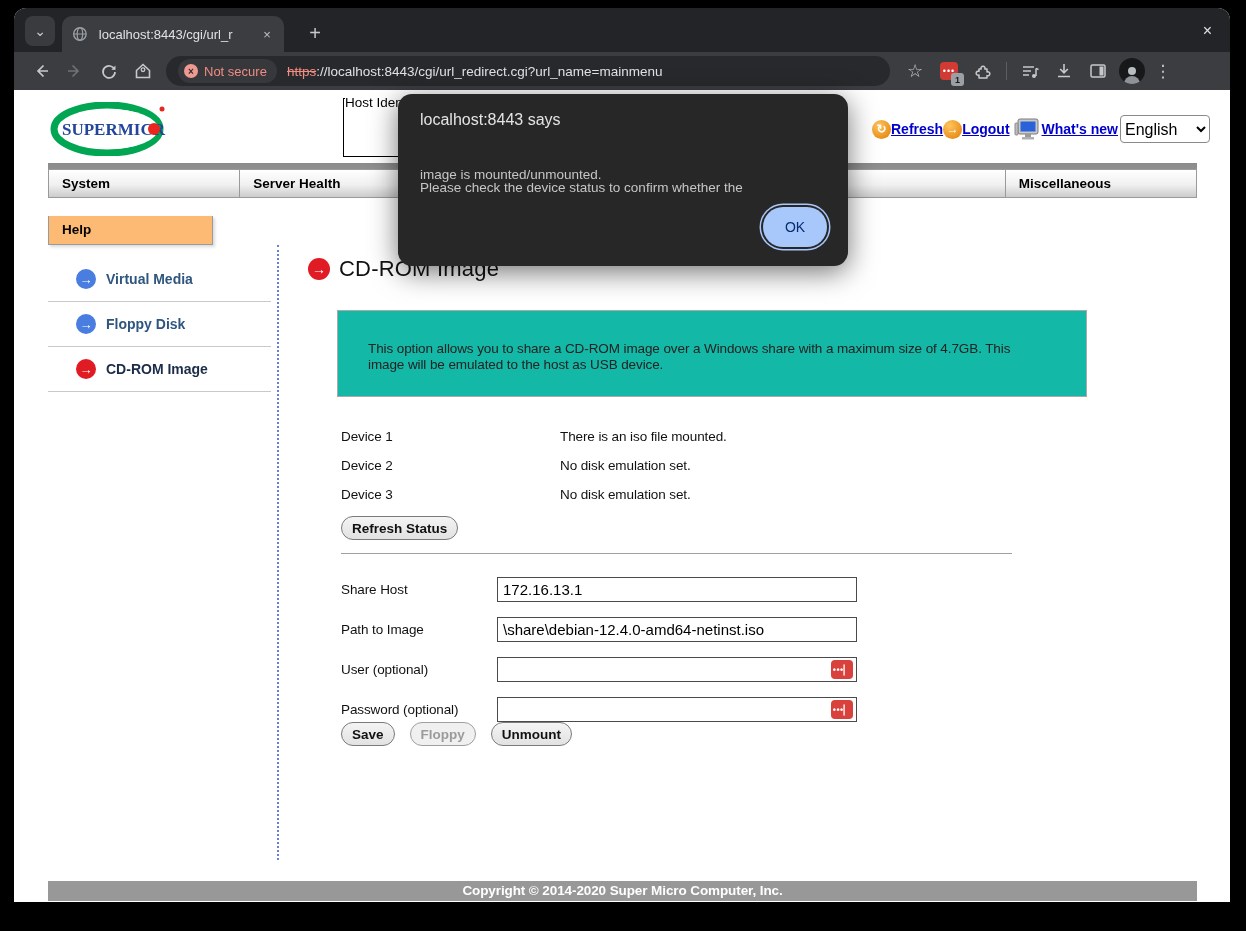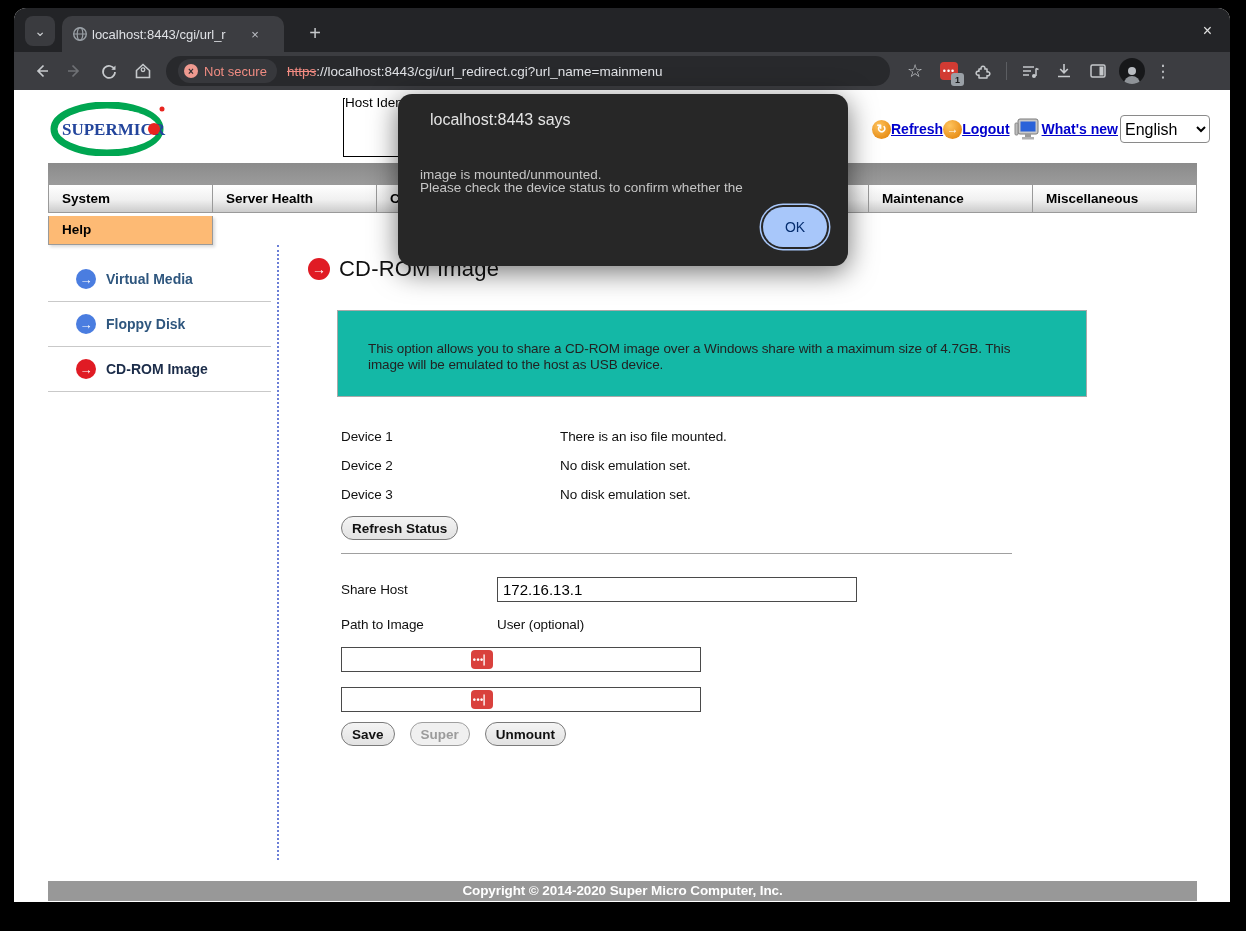--- a/index.html
+++ b/index.html
@@ -8,21 +8,21 @@
 
   
   .bwindow { position:absolute; left:14px; top:8px; width:1216px; height:894px;
              background:#fff; border-radius:12px 12px 0 0; overflow:hidden; }
 
   
   .tabstrip { position:absolute; left:0; top:0; width:100%; height:44px; background:#232427; }
   .tabsearch { position:absolute; left:11px; top:8px; width:30px; height:30px; border-radius:8px;
                background:#3a3b3f; color:#c8cbce; font-size:14px; display:flex; align-items:center; justify-content:center; }
   .tab { position:absolute; left:48px; top:8px; width:222px; height:36px; background:#3c3d41;
-         border-radius:10px 10px 0 0; display:flex; align-items:center; padding:0 8px 0 10px; gap:4px; }
+         border-radius:10px 10px 0 0; display:flex; align-items:center; padding:0 8px 0 10px; gap:11px; }
   .tab-title { color:#dfe1e5; font-size:13px; white-space:nowrap; overflow:hidden; width:150px; }
   .tab-close { color:#bec1c6; font-size:13px; width:18px; height:18px; display:flex; align-items:center; justify-content:center; border-radius:50%; }
   .newtab { position:absolute; left:288px; top:12px; color:#c6c9cc; font-size:20px; width:26px; height:26px;
             display:flex; align-items:center; justify-content:center; }
   .winclose { position:absolute; right:18px; top:14px; color:#e2e2e2; font-size:16px; }
 
   
   .toolbar { position:absolute; left:0; top:44px; width:100%; height:38px; background:#3c3d41;
              display:flex; align-items:center; }
   .tbi { width:34px; height:30px; display:flex; align-items:center; justify-content:center; flex:none; }
@@ -52,21 +52,21 @@
 
   .hlinks { position:absolute; top:24px; right:20px; height:30px; display:flex; align-items:center; }
   .hlink { color:#0000cc; font-weight:bold; font-size:14px; text-decoration:underline; white-space:nowrap; }
   .roundicon { width:19px; height:19px; border-radius:50%; background:radial-gradient(circle at 35% 30%, #ffc45e, #e07c00);
                color:#fff; font-size:12px; font-weight:bold; display:flex; align-items:center; justify-content:center; flex:none; }
   .langsel { width:90px; height:28px; font-size:16px; font-family:"Liberation Sans",sans-serif; margin-left:2px;
              border:1px solid #8a8a8a; border-radius:4px; background:#fff; }
 
   .graystrip { position:absolute; left:34px; top:73px; width:1149px; height:24px;
                background:linear-gradient(180deg,#8b8b8b,#9d9d9d); }
-  .menurow { position:absolute; left:34px; top:94px; width:1149px; height:29px; display:flex; }
+  .menurow { position:absolute; left:34px; top:79px; width:1149px; height:29px; display:flex; }
   .menucell { flex:1; background:linear-gradient(180deg,#ffffff 0%,#f0f0f0 55%,#cccccc 100%);
               border:1px solid #9a9a9a; border-left:none; font-weight:bold; font-size:13.5px; color:#000;
               line-height:27px; padding-left:13px; white-space:nowrap; overflow:hidden; }
   .menucell:first-child { border-left:1px solid #9a9a9a; }
   .helpcell { position:absolute; left:34px; top:126px; width:165px; height:29px; background:#fdba74;
               border:1px solid #9a9a9a; border-top:none; font-weight:bold; font-size:13.5px; color:#000;
               line-height:27px; padding-left:13px; box-shadow:2px 2px 3px rgba(0,0,0,0.15); }
 
   .sidebar { position:absolute; left:34px; top:167px; width:223px; }
   .sbitem { height:45px; display:flex; align-items:center; gap:10px; padding-left:28px; border-bottom:1px solid #c9c9c9; }
@@ -103,21 +103,21 @@
   .actions { position:absolute; left:327px; top:632px; display:flex; gap:15px; }
   .actions .btn { height:24px; }
   .btn[disabled] { color:#9b9b9b; border-color:#9f9f9f; background:#f0f0f0; }
 
   .footer { position:absolute; left:34px; top:791px; width:1149px; height:20px; background:#989898;
             color:#fff; font-weight:bold; font-size:13.5px; text-align:center; line-height:20px; letter-spacing:-0.1px; }
 
   
   .jsdialog { position:absolute; left:384px; top:86px; width:450px; height:172px; background:#272727;
               border-radius:14px; box-shadow:0 6px 28px rgba(0,0,0,0.55); z-index:50; }
-  .jsd-title { position:absolute; left:22px; top:17px; font-size:16px; color:#e4e4e4;margin-left:10px; }
+  .jsd-title { position:absolute; left:22px; top:17px; font-size:16px; color:#e4e4e4; }
   .jsd-line { position:absolute; left:22px; font-size:13.5px; color:#c6c6c6; line-height:23px; }
   .jsd-ok { position:absolute; right:21px; bottom:19px; width:64px; height:40px; border-radius:20px;
             background:#a8c7fa; color:#062e6f; font-size:14px; font-family:"Liberation Sans",sans-serif;
             border:none; box-shadow:0 0 0 2px #272727, 0 0 0 3.5px #a8c7fa; }
 </style>
 </head>
 <body>
 
 <div class="stage">
   <div class="bwindow">
@@ -253,21 +253,20 @@
         </select>
       </div>
 
       <div class="graystrip"></div>
       <div class="menurow">
         <div class="menucell">System</div>
         <div class="menucell">Server Health</div>
         <div class="menucell">Configuration</div>
         <div class="menucell"></div>
         <div class="menucell"></div>
-        <div class="menucell">Maintenance</div>
         <div class="menucell">Miscellaneous</div>
       </div>
       <div class="helpcell">Help</div>
 
       <div class="sidebar">
         <div class="sbitem">
           <span class="circ blue">→</span>
           <span class="sblabel">Virtual Media</span>
         </div>
         <div class="sbitem">
@@ -300,37 +299,38 @@
       </div>
 
       <button class="btn refreshbtn">Refresh Status</button>
       <div class="hrline"></div>
 
       <div class="formgrid">
         <label class="flabel">Share Host</label>
         <span class="fwrap"><input class="finput" value="172.16.13.1" style=""></span>
 
         <label class="flabel">Path to Image</label>
+        <span class="fwrap"><input class="finput" value="\share\debian-12.4.0-amd64-netinst.iso" style=""></span>
 
         <label class="flabel">User (optional)</label>
         <span class="fwrap">
           <input class="finput" value="" style="">
           <span class="kpicon">•••▏</span>
         </span>
 
         <label class="flabel">Password (optional)</label>
         <span class="fwrap">
           <input class="finput" value="" style="">
           <span class="kpicon">•••▏</span>
         </span>
       </div>
 
       <div class="actions">
         <button class="btn">Save</button>
-        <button class="btn" disabled="">Super</button>
+        <button class="btn" disabled="">Floppy</button>
         <button class="btn">Unmount</button>
       </div>
 
       <div class="footer">Copyright © 2014-2020 Super Micro Computer, Inc.</div>
     </div>
 
     <div class="jsdialog">
       <div class="jsd-title">localhost:8443 says</div>
       <div class="jsd-line" style="top:46px;margin-top:36px;">Please check the device status to confirm whether the</div>
       <div class="jsd-line" style="top:69px;">image is mounted/unmounted.</div>

